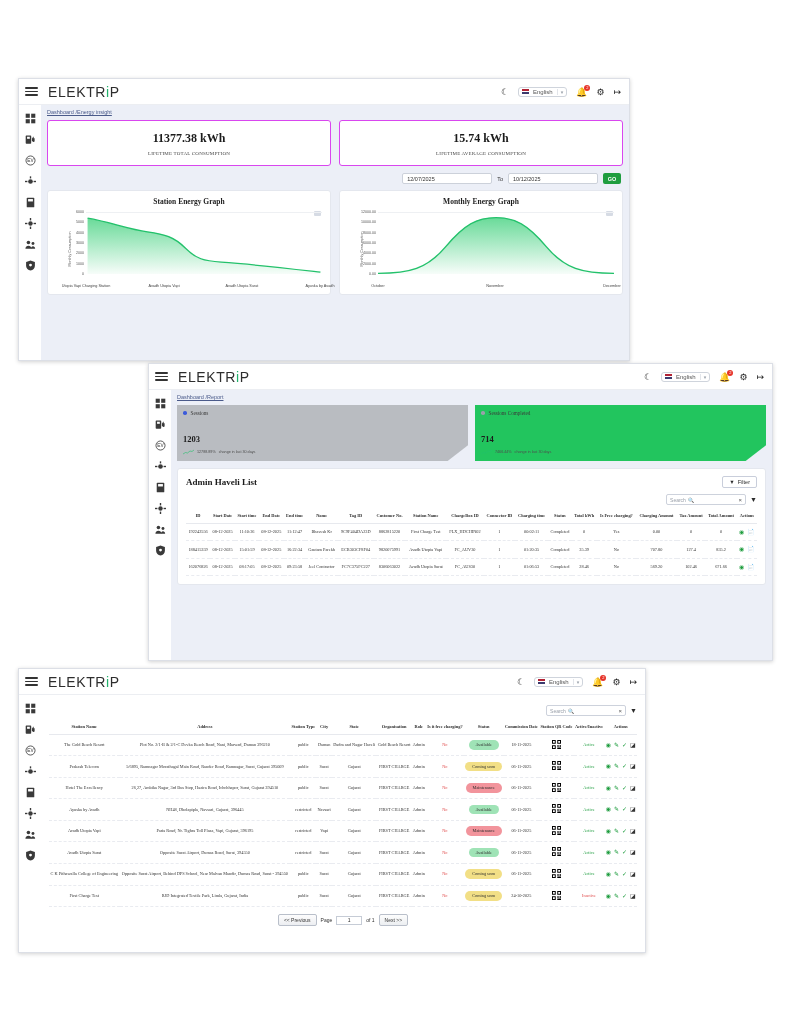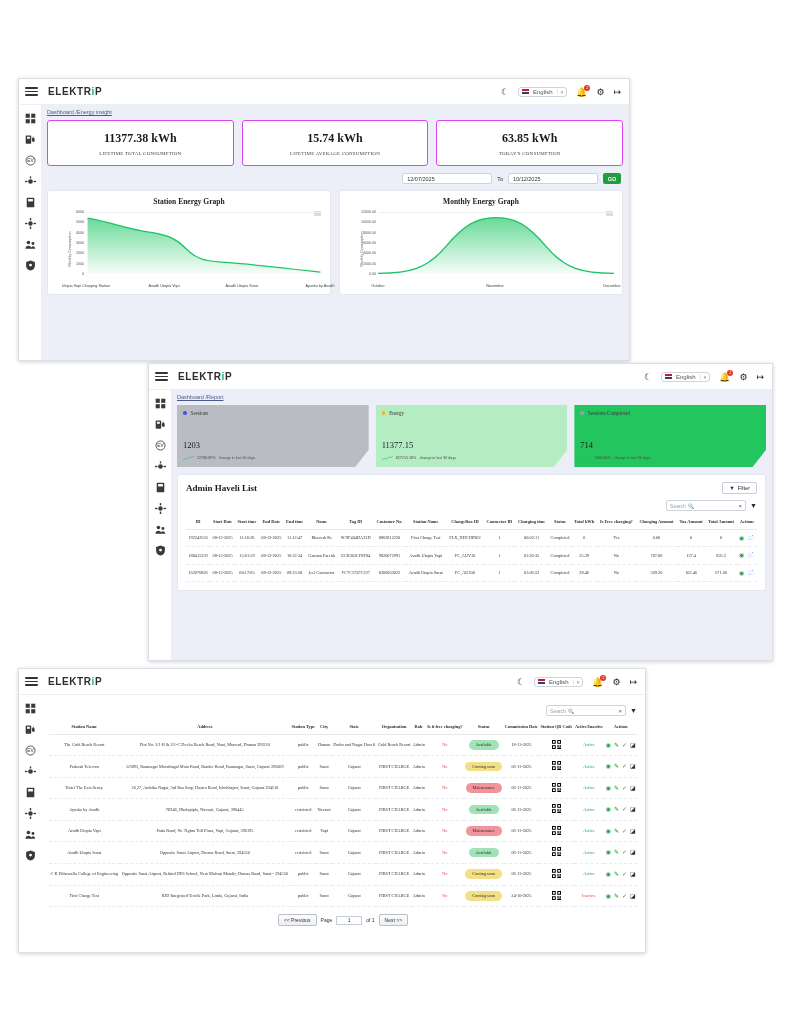--- a/index.html
+++ b/index.html
@@ -25,21 +25,21 @@
   .topbar {
     height: 26px;
     background: #ffffff;
     display: flex;
     align-items: center;
     padding: 0 8px 0 6px;
     border-bottom: 1px solid #eceef2;
   }
   .hamburger { width: 13px; display:flex; flex-direction:column; gap:2px; margin-right:10px; cursor:pointer;}
   .hamburger span { display:block; height:1.6px; background:#333; border-radius:1px;}
-  .brand { font-weight: 700; font-size: 10px; letter-spacing:.6px; color:#2d2d2d; }
+  .brand { font-weight: 400; font-size: 14px; letter-spacing:.6px; color:#2d2d2d; }
   .brand .dot { color:#23b26d; }
   .topbar-right { margin-left:auto; display:flex; align-items:center; gap:9px;}
   .icon-btn { display:flex; align-items:center; justify-content:center; cursor:pointer; }
   .moon { font-size:9px; color:#222; }
   .langsel {
     display:flex; align-items:center; gap:4px;
     border:1px solid #cfd4dc; border-radius:3px;
     padding:1px 3px; font-size:6px; background:#fff; color:#555;
     min-width:48px;
   }
@@ -109,21 +109,21 @@
 
   
   .stat-row { display:flex; gap:7px; margin-bottom:7px;}
   .stat {
     flex:1; padding:5px 6px 6px 6px; position:relative;
     clip-path: polygon(0 0, 100% 0, 100% 72%, 93% 100%, 0 100%);
     min-height:42px;
   }
   .stat .s-head { display:flex; align-items:center; gap:4px; font-size:5.2px; font-family:"Liberation Serif",serif; color:#3a3a3a;}
   .s-dot { width:3.5px; height:3.5px; border-radius:50%; display:inline-block;}
-  .stat .s-val { font-family:"Liberation Serif", serif; font-weight:400; font-size:8.5px; margin-top:24px; color:#1c1c1c;}
+  .stat .s-val { font-family:"Liberation Serif", serif; font-weight:700; font-size:8.5px; margin-top:18px; color:#1c1c1c;}
   .stat .s-sub { display:flex; align-items:center; gap:3px; margin-top:5px; font-size:3.7px; color:#4d4d4d;}
   .spark { width:11px; height:6px; }
 
   
   .card {
     background:#fff; border:1px solid #e4e7ee; border-radius:3px; padding:7px 8px 8px 8px;
   }
   .card-title { font-family:"Liberation Serif", serif; font-weight:700; font-size:9px; color:#1b1b1b;}
   .filter-btn {
     border:1px solid #c9cedb; border-radius:2px; background:#fff;
@@ -271,24 +271,20 @@
       <div class="breadcrumb">Dashboard /Energy insight</div>
 
       <div class="kpi-row">
         <div class="kpi">
           <div class="kpi-val">11377.38 kWh</div>
           <div class="kpi-lab">LIFETIME TOTAL CONSUMPTION</div>
         </div>
         <div class="kpi">
           <div class="kpi-val">15.74 kWh</div>
           <div class="kpi-lab">LIFETIME AVERAGE CONSUMPTION</div>
-        </div>
-        <div class="kpi">
-          <div class="kpi-val">63.85 kWh</div>
-          <div class="kpi-lab">TODAY'S CONSUMPTION</div>
         </div>
       </div>
 
       <div class="datebar">
         <div class="dinput">12/07/2025</div>
         <div class="dto">To</div>
         <div class="dinput">10/12/2025</div>
         <div class="gobtn">GO</div>
       </div>
 
@@ -462,34 +458,20 @@
             <div class="s-head">
               <span class="s-dot" style="background:#3b5bdb"></span>
               <span>Sessions</span>
             </div>
             <div class="s-val">1203</div>
             <div class="s-sub">
               <svg class="spark" viewBox="0 0 22 10">
                 <polyline points="0,9 5,6 9,7 14,3 18,4 22,1" fill="none" stroke="#23c16b" stroke-width="1.2"></polyline>
               </svg>
               <span>12788.89%</span>
-              <span>change in last 30 days</span>
-            </div>
-          </div>
-          <div class="stat" style="background: rgb(180, 237, 194);">
-            <div class="s-head">
-              <span class="s-dot" style="background:#f2b705"></span>
-              <span>Energy</span>
-            </div>
-            <div class="s-val">11377.15</div>
-            <div class="s-sub">
-              <svg class="spark" viewBox="0 0 22 10">
-                <polyline points="0,9 5,6 9,7 14,3 18,4 22,1" fill="none" stroke="#23c16b" stroke-width="1.2"></polyline>
-              </svg>
-              <span>827215.18%</span>
               <span>change in last 30 days</span>
             </div>
           </div>
           <div class="stat" style="background: #22c55e;">
             <div class="s-head">
               <span class="s-dot" style="background:#9aa0aa"></span>
               <span>Sessions Completed</span>
             </div>
             <div class="s-val">714</div>
             <div class="s-sub">

